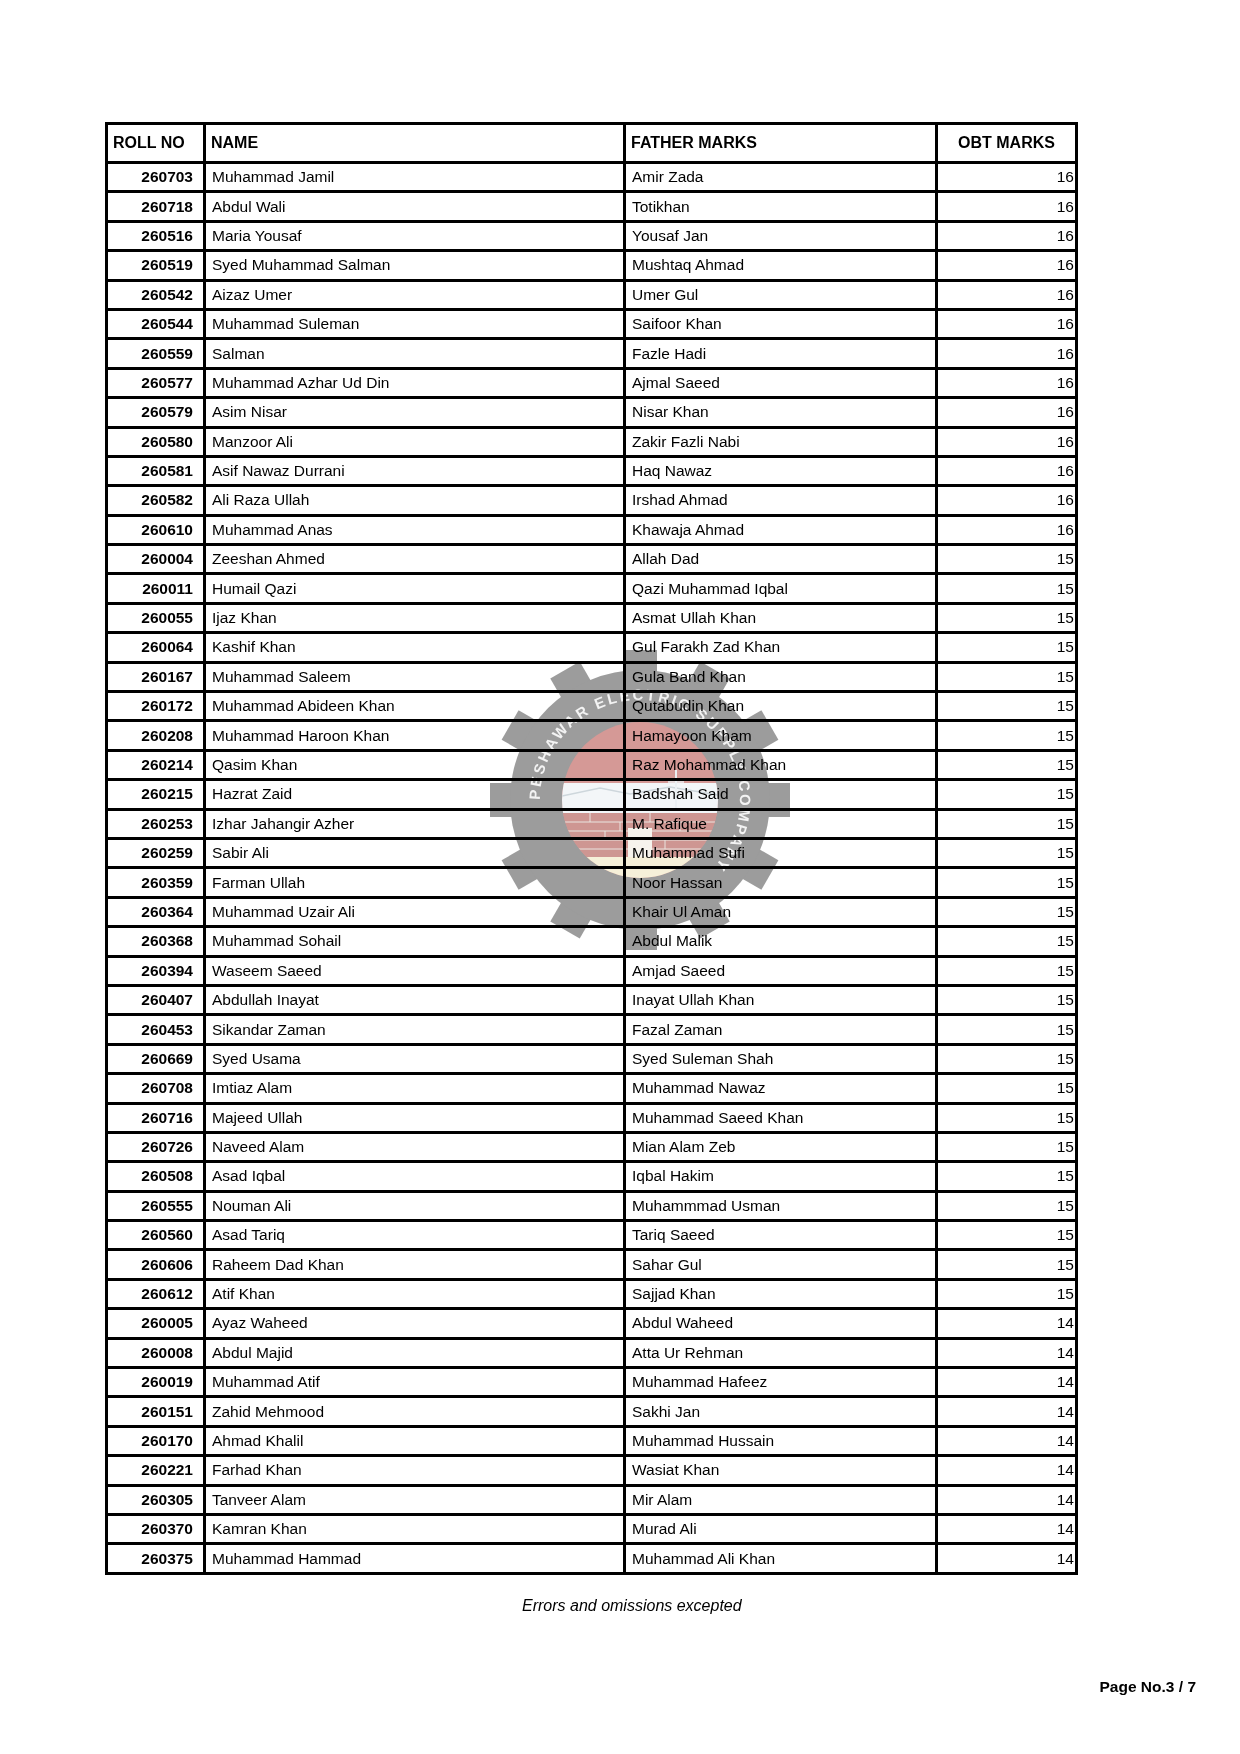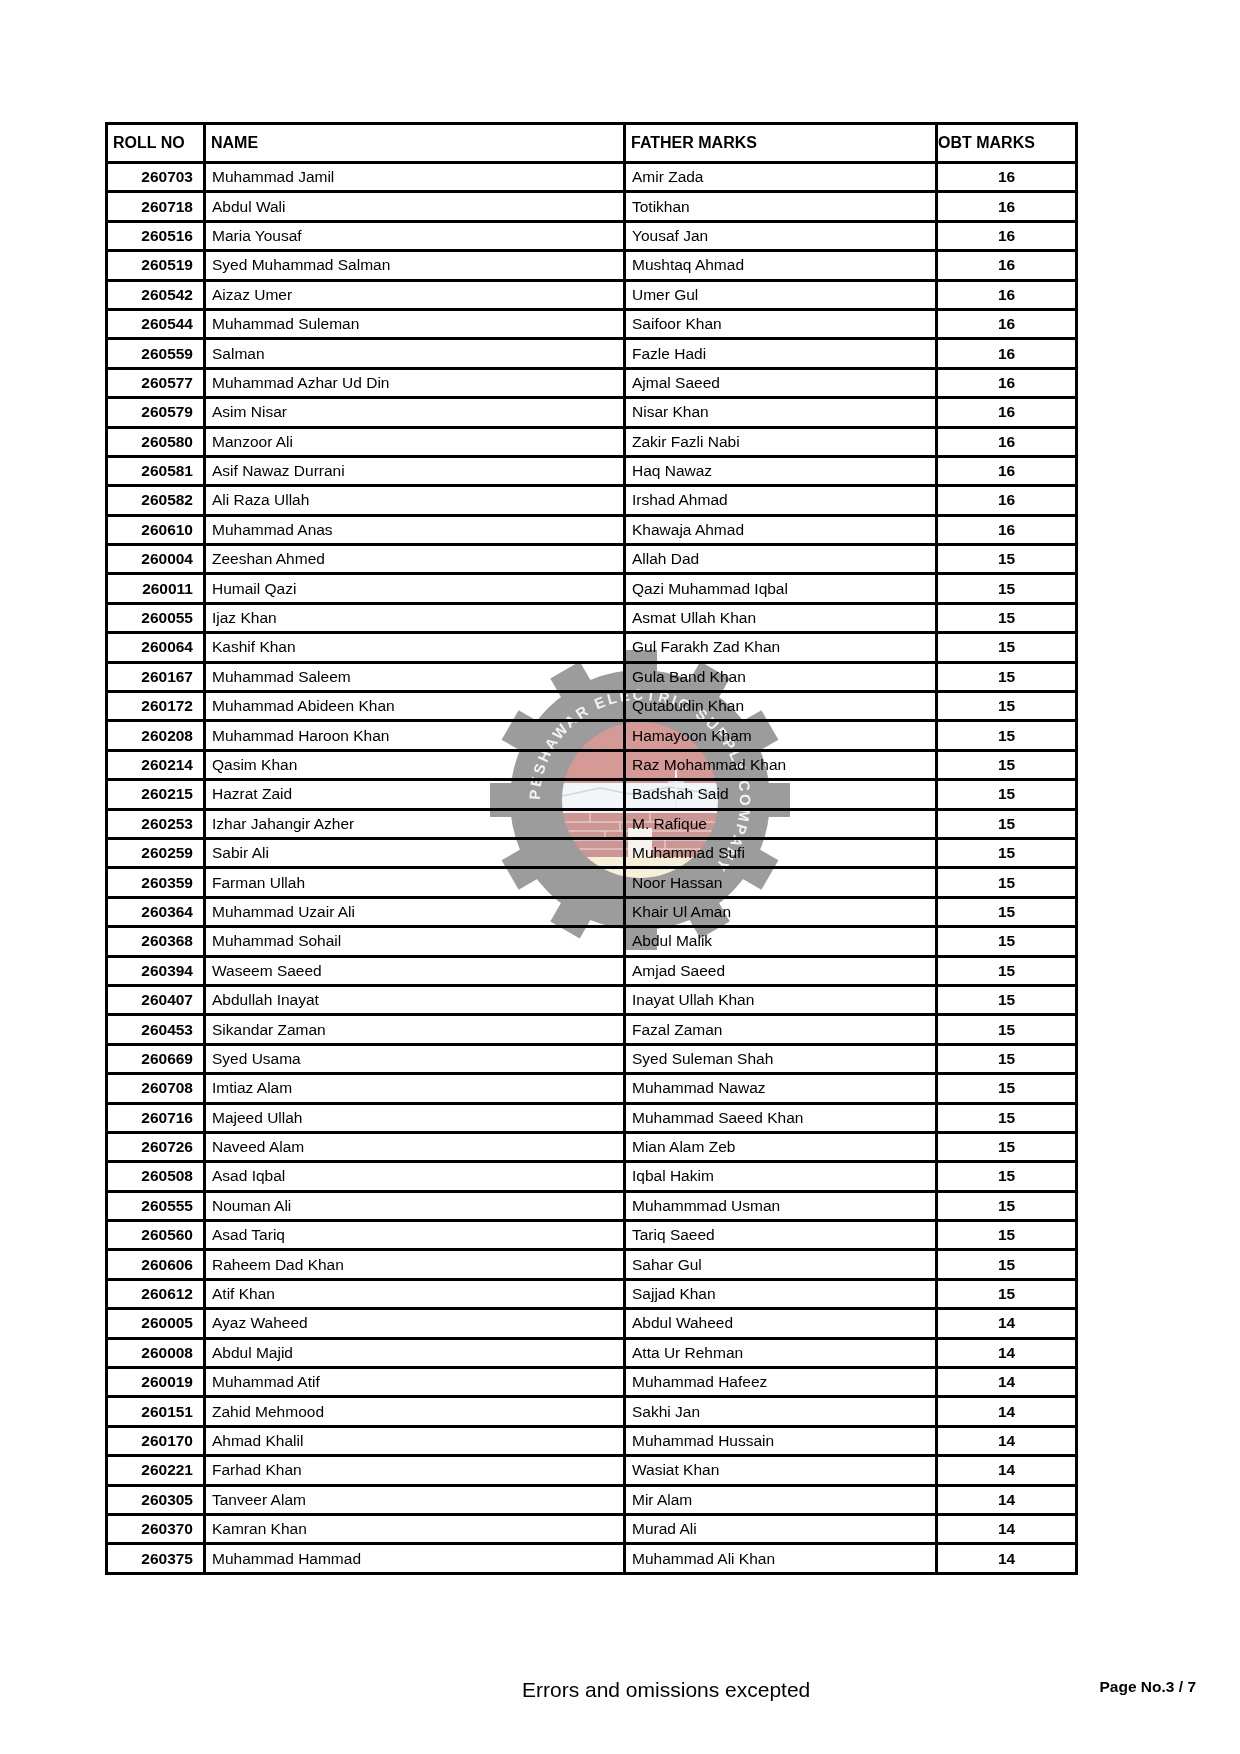--- a/index.html
+++ b/index.html
@@ -24,30 +24,30 @@
   table.results col.c-father{width:312px;}
   table.results col.c-marks{width:140px;}
   table.results th, table.results td{
     border:3px solid #000;background:transparent;
     overflow:hidden;white-space:nowrap;
   }
   table.results th{
     height:36px;font-size:16px;font-weight:bold;text-align:left;
     padding:0 0 0 5px;vertical-align:middle;margin-left:40px;
   }
-  table.results th.marks-h{padding:0;}
+  table.results th.marks-h{text-align:center;padding:0;}
   table.results td{
     height:24.4px;font-size:15.5px;vertical-align:middle;line-height:24px;
   }
   td.roll{font-weight:bold;text-align:right;padding-right:10px;margin-top:24px;}
   td.name,td.father{text-align:left;padding-left:6px;}
-  td.marks{text-align:center;font-weight:bold;}
+  td.marks{text-align:right;}
   
   .footer-note{
-    position:absolute;left:522px;top:1678px;font-size:21px;z-index:1;
+    position:absolute;left:522px;top:1597px;font-size:16px;z-index:1;font-style:italic;
   }
   .footer-page{
     position:absolute;right:44px;top:1678px;font-size:15.5px;z-index:1;font-weight:bold;
   }
 </style>
 </head>
 <body>
 
 <div class="page">
 

